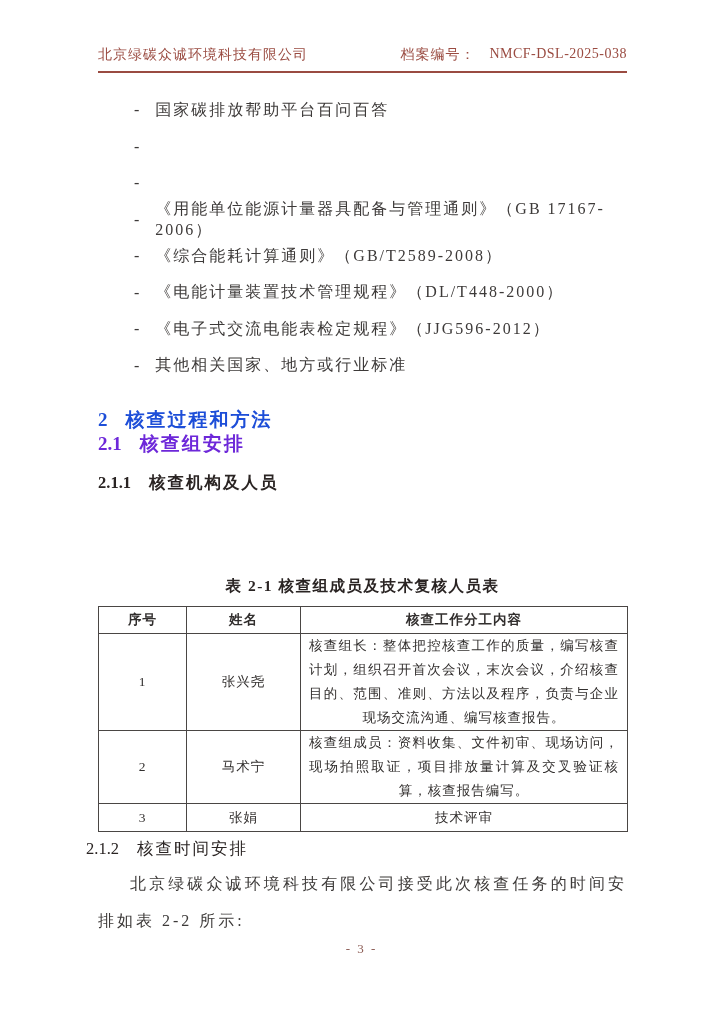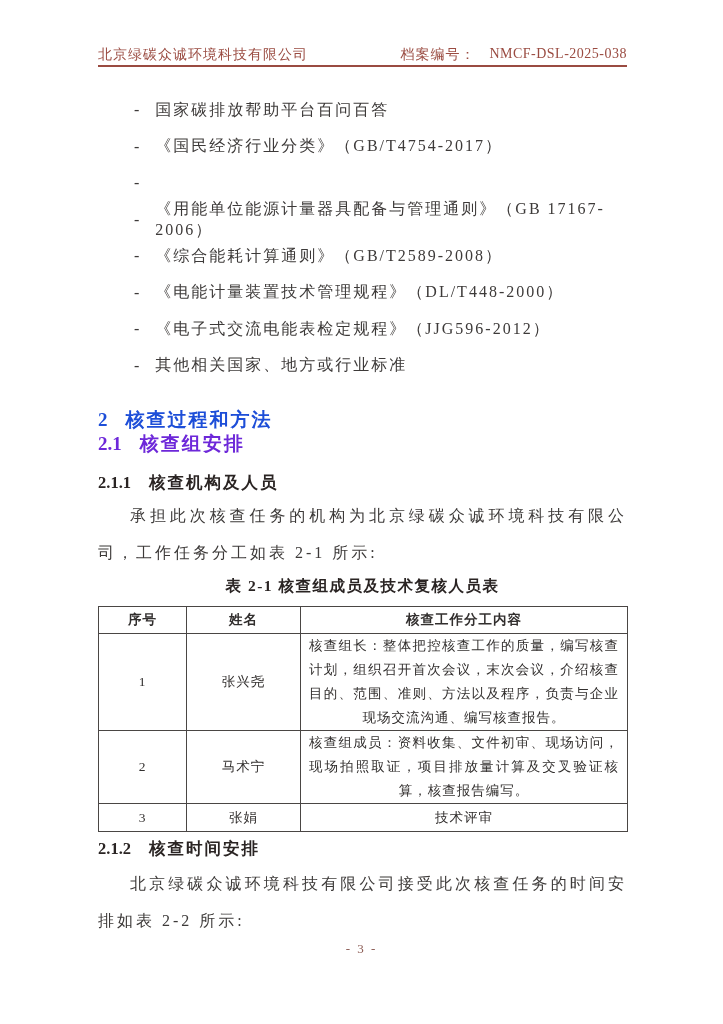--- a/index.html
+++ b/index.html
@@ -11,42 +11,42 @@
     font-family: "Liberation Serif", "DejaVu Serif", serif;
     color: #3d3a39;
     overflow: hidden;
   }
 
   
   .doc-header {
     position: absolute; top: 46px; left: 98px; width: 529px;
     display: flex; justify-content: space-between; align-items: flex-end;
     color: #9a4b41; font-size: 14px; letter-spacing: 1px;
-    padding-bottom: 1px; border-bottom: 2px solid #9a4b41;
+    padding-bottom: 7px; border-bottom: 2px solid #9a4b41;
   }
   .doc-header .right { display: flex; gap: 14px; text-align: right; }
   .doc-header .num { letter-spacing: 0.5px; font-family: "Liberation Serif", serif; }
 
   
   .ref-list { position: absolute; top: 92px; left: 98px; width: 529px;
     list-style: none; margin: 0; padding: 0; }
   .ref-list li {
     height: 36.5px; display: flex; align-items: center;
     font-size: 16px; letter-spacing: 2px; color: #3d3a39;
   }
   .ref-list .dash { margin: 0 14px 0 36px; color: #3d3a39; }
 
   
   .h1 { position: absolute; top: 388px; left: 98px; font-size: 19px; font-weight: bold;
         color: #1d4ed8; letter-spacing: 2px; margin-top: 19px; }
   .h2 { position: absolute; top: 431px; left: 98px; font-size: 19px; font-weight: bold;
         color: #6d28d9; letter-spacing: 2px; }
   .h3a { position: absolute; top: 472px; left: 98px; font-size: 16.5px; font-weight: bold;
         color: #2a2423; letter-spacing: 2px; }
-  .h3b { position: absolute; top: 838px; left: 98px; font-size: 16.5px; font-weight: bold;
+  .h3b { position: absolute; top: 838px; left: 86px; font-size: 16.5px; font-weight: normal;
         color: #2a2423; letter-spacing: 2px; }
   .hnum { margin-right: 18px; letter-spacing: 0; }
 
   
   .para { position: absolute; left: 98px; width: 529px;
     font-size: 16px; line-height: 36.5px; letter-spacing: 3px;
     text-indent: 2em; text-align: justify; color: #3d3a39; margin: 0; }
   .p1 { top: 498px; }
   .p2 { top: 866px; }
 
@@ -93,21 +93,20 @@
     </span>
   </div>
 
   <ul class="ref-list">
     <li>
       <span class="dash">-</span>
       <span>国家碳排放帮助平台百问百答</span>
     </li>
     <li>
       <span class="dash">-</span>
-      <span>《国民经济行业分类》（GB/T4754-2017）</span>
     </li>
     <li>
       <span class="dash">-</span>
     </li>
     <li>
       <span class="dash">-</span>
       <span>《用能单位能源计量器具配备与管理通则》（GB 17167-2006）</span>
     </li>
     <li>
       <span class="dash">-</span>
@@ -132,21 +131,20 @@
   </div>
 
   <div class="h2">
     <span class="hnum">2.1</span><span>核查组安排</span>
   </div>
 
   <div class="h3a">
     <span class="hnum">2.1.1</span><span>核查机构及人员</span>
   </div>
 
-  <p class="para p1">承担此次核查任务的机构为北京绿碳众诚环境科技有限公司，工作任务分工如表 2-1 所示:</p>
 
   <div class="tbl-caption">表 2-1  核查组成员及技术复核人员表</div>
 
   <table class="verifiers">
     <colgroup>
       <col class="c-no">
         <col class="c-name">
         <col class="c-duty">
     </colgroup>
     <thead>

